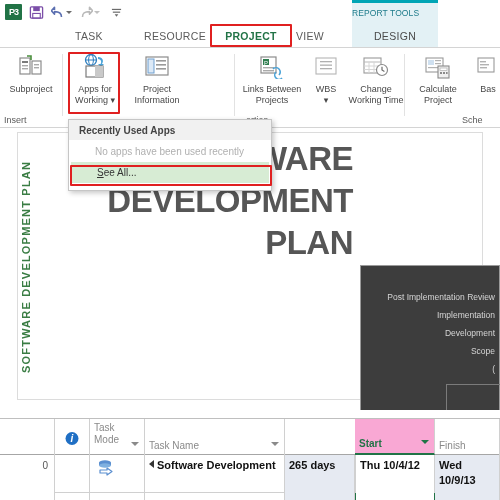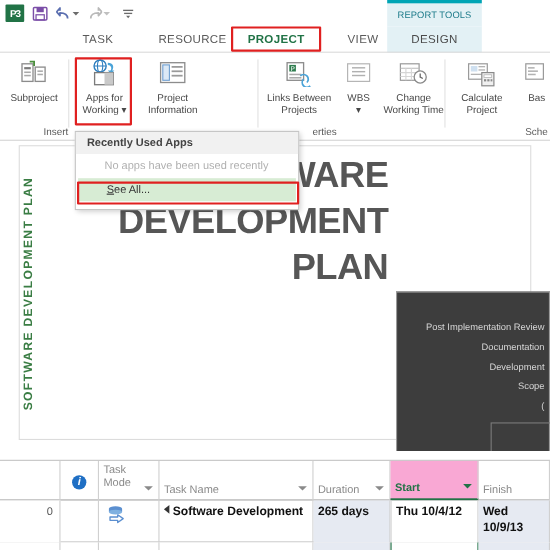--- a/index.html
+++ b/index.html
@@ -30,21 +30,21 @@
   }
   .qat-grp { display: flex; align-items: center; }
 
   
   .ctx-tools {
     position: absolute; top: 0; left: 352px; width: 86px; height: 48px;
     background: #e3f1f5;
   }
   .ctx-tools-bar { width: 86px; height: 3px; background: #00a5b5; }
   .ctx-tools-label {
-    text-align: center; font-size: 8.5px; color: #1d7b8a;
+    font-size: 8.5px; color: #1d7b8a;
     letter-spacing: 0.1px; padding-top: 5px; font-weight: 500;
   }
 
   
   .tabbar {
     position: absolute; top: 24px; left: 0; width: 500px; height: 24px;
     background: #ffffff;
   }
   .tab {
     position: absolute; top: 0; height: 24px; line-height: 24px;
@@ -76,21 +76,21 @@
     justify-content: flex-start; text-align: center;
   }
   .rb-ic { height: 30px; display:flex; align-items:center; justify-content:center; margin-top:2px;}
   .rb-lbl {
     font-size: 9px; color: #484848; line-height: 11px; margin-top: 2px;
     width: 62px;
   }
   .rb-lbl.dim { color: #b8b8b8; }
   .rb-group-lbl {
     position: absolute; bottom: 2px; font-size: 9px; color: #5a5a5a;
-    text-align: right;
+    text-align: left;
   }
   .rb-sep {
     position: absolute; top: 6px; width: 1px; height: 62px; background: #e2e2e2;
   }
 
   
   .dropdown {
     position: absolute; left: 68px; top: 119px; width: 204px; height: 72px;
     background: #ffffff; border: 1px solid #c6c6c6;
     box-shadow: 2px 2px 5px rgba(0,0,0,0.22); z-index: 40;
@@ -249,21 +249,21 @@
   <div class="ctx-tools">
     <div class="ctx-tools-bar"></div>
     <div class="ctx-tools-label">REPORT TOOLS</div>
   </div>
 
   <div class="tabbar">
     <div class="tab file" style="left:0px;width:48px">FILE</div>
     <div class="tab" style="left:62px;width:54px">TASK</div>
     <div class="tab" style="left:136px;width:78px">RESOURCE</div>
     <div class="tab active" style="left:210px;width:82px">PROJECT</div>
-    <div class="tab" style="left:308px;width:44px">VIEW</div>
+    <div class="tab" style="left:288px;width:44px">VIEW</div>
     <div class="tab design" style="left:352px;width:86px">DESIGN</div>
   </div>
   <div class="tab-underline-row"></div>
 
   <div class="ribbon">
 
     <div class="rb-sep" style="left:62px"></div>
     <div class="rb-sep" style="left:234px"></div>
     <div class="rb-sep" style="left:404px"></div>
 
@@ -400,21 +400,21 @@
 
       <div class="big-title">
         <span class="bt-line">WARE</span>
         <span class="bt-line">DEVELOPMENT</span>
         <span class="bt-line">PLAN</span>
       </div>
     </div>
 
     <div class="dark-panel">
       <div class="dp-label" style="top:26px">Post Implementation Review</div>
-      <div class="dp-label" style="top:44px">Documentation</div>
+      <div class="dp-label" style="top:44px">Implementation</div>
       <div class="dp-label" style="top:62px">Development</div>
       <div class="dp-label" style="top:80px">Scope</div>
       <div class="dp-label" style="top:98px">(</div>
 
       <div class="dp-box">
         
       </div>
 
     </div>
 
@@ -426,24 +426,20 @@
       <div class="gh" style="left:55px;width:35px">
         <span class="info-ic">i</span>
       </div>
       <div class="gh two-line" style="left:90px;width:55px">
         <span class="gh-txt" style="white-space:pre-line">Task
 Mode</span>
         <span class="gh-arrow"></span>
       </div>
       <div class="gh" style="left:145px;width:140px">
         <span class="gh-txt">Task Name</span>
-        <span class="gh-arrow"></span>
-      </div>
-      <div class="gh" style="left:285px;width:70px">
-        <span class="gh-txt">Duration</span>
         <span class="gh-arrow"></span>
       </div>
       <div class="gh start" style="left:355px;width:80px">
         <span class="gh-txt">Start</span>
         <span class="gh-arrow"></span>
       </div>
       <div class="gh" style="left:435px;width:65px">
         <span class="gh-txt">Finish</span>
       </div>
     </div>

